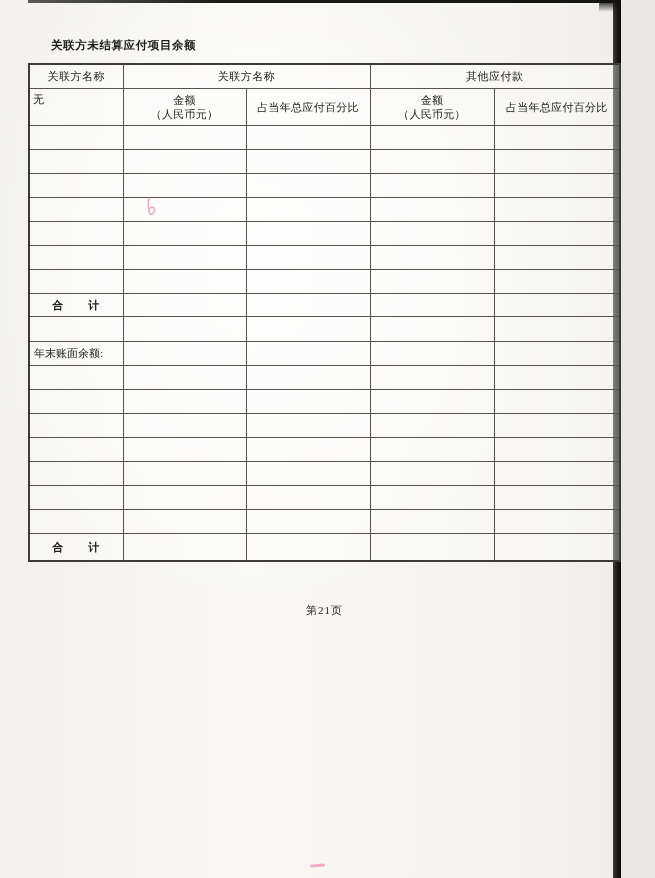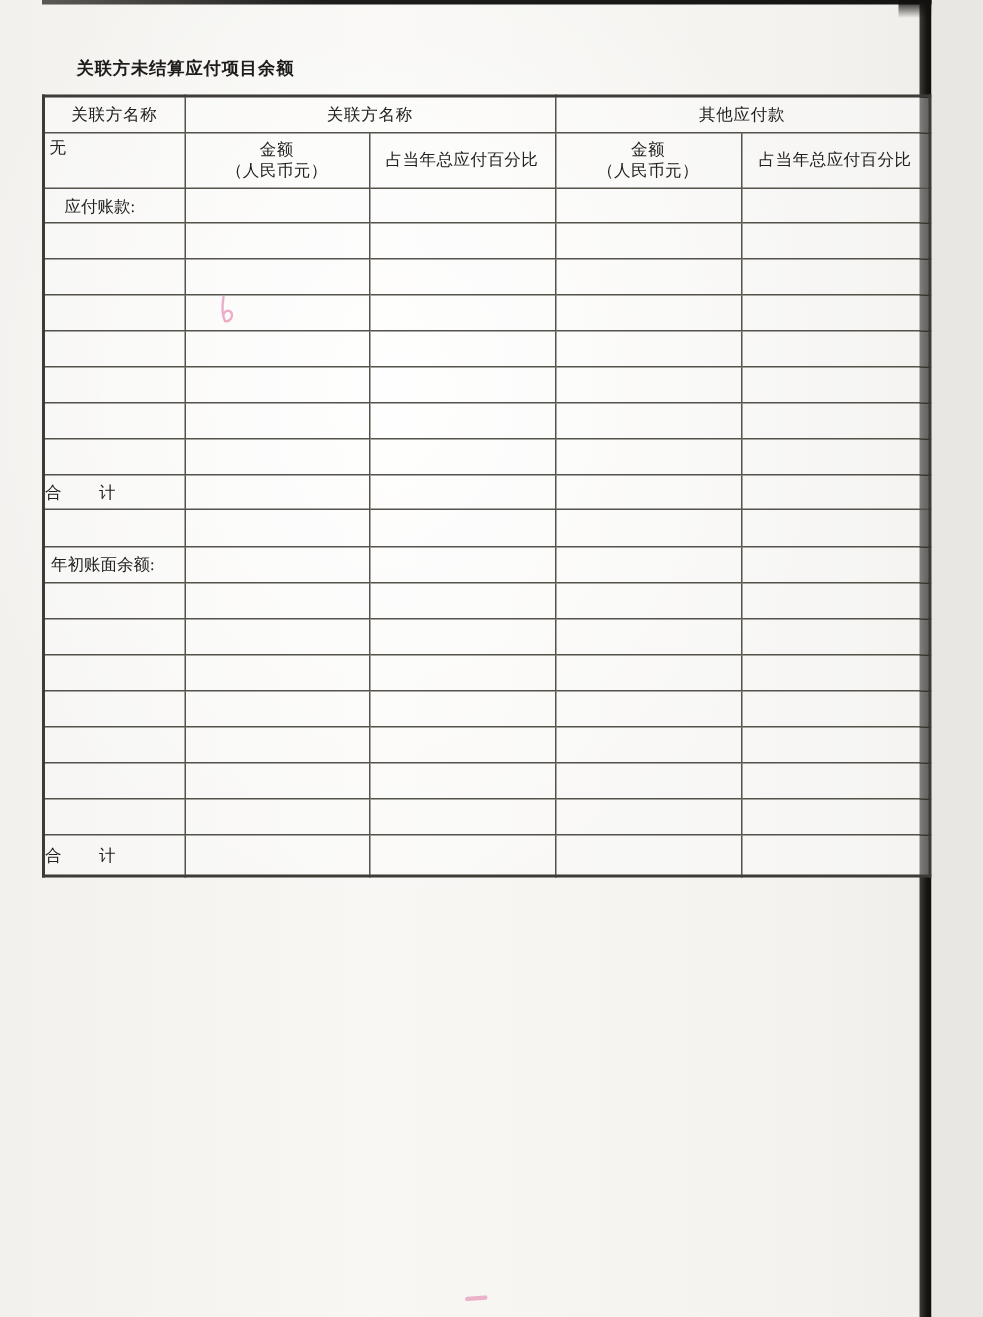--- a/index.html
+++ b/index.html
@@ -46,21 +46,21 @@
   tr.hr2 td{height:33px;text-align:center;line-height:1.3;letter-spacing:.3px;}
   td.none-cell{text-align:left !important;vertical-align:top;padding:3px 0 0 3px !important;letter-spacing:0;}
   tr.br td{height:23px;}
   tr.h24 td{height:22px;}
   tr.h25 td{height:23px;}
   tr.h26 td{height:24px;}
   tr.h28 td{height:26px;}
   td.lbl{text-align:left;}
   td.ind12{padding-left:13px !important;}
   td.ind4{padding-left:4px !important;}
-  td.ctr{text-align:left;letter-spacing:1px;}
+  td.ctr{text-align:center;letter-spacing:1px;font-weight:bold;}
 
   .footer{
     position:absolute;left:28px;top:603px;width:593px;
     text-align:center;font-size:11px;color:#2a2926;letter-spacing:1px;
   }
   .ink-mark-1{position:absolute;left:145px;top:197px;opacity:.55;}
   .ink-mark-2{position:absolute;left:310px;top:864px;width:15px;height:3px;
     background:rgba(222,110,160,.5);border-radius:2px;transform:rotate(-4deg);}
 </style>
 </head>
@@ -94,27 +94,20 @@
             <div>（人民币元）</div>
           </td>
         <td>占当年总应付百分比</td>
         <td>
             <div>金额</div>
             <div>（人民币元）</div>
           </td>
         <td>占当年总应付百分比</td>
       </tr>
 
-      <tr class="br h24">
-          <td class="lbl ind12">应付账款:</td>
-          <td></td>
-          <td></td>
-          <td></td>
-          <td></td>
-        </tr>
       <tr class="br">
           <td class="lbl"></td>
           <td></td>
           <td></td>
           <td></td>
           <td></td>
         </tr>
       <tr class="br">
           <td class="lbl"></td>
           <td></td>
@@ -165,21 +158,21 @@
           <td></td>
         </tr>
       <tr class="br h26">
           <td class="lbl"></td>
           <td></td>
           <td></td>
           <td></td>
           <td></td>
         </tr>
       <tr class="br h25">
-          <td class="lbl ind4">年初账面余额:</td>
+          <td class="lbl ind4">年末账面余额:</td>
           <td></td>
           <td></td>
           <td></td>
           <td></td>
         </tr>
       <tr class="br">
           <td class="lbl"></td>
           <td></td>
           <td></td>
           <td></td>
@@ -230,18 +223,19 @@
       <tr class="br h28">
           <td class="lbl ctr">合　　计</td>
           <td></td>
           <td></td>
           <td></td>
           <td></td>
         </tr>
     </tbody>
   </table>
 
+  <div class="footer">第21页</div>
 
   <svg class="ink-mark-1" width="16" height="20" viewBox="0 0 16 20">
     <path d="M4,1 C3,7 3,13 5,17 C8,18 11,14 9,11 C7,9 4,11 4,13" fill="none" stroke="#de6ea0" stroke-width="1.6" stroke-linecap="round"></path>
   </svg>
   <div class="ink-mark-2"></div>
 </div>
 
 </body></html>

